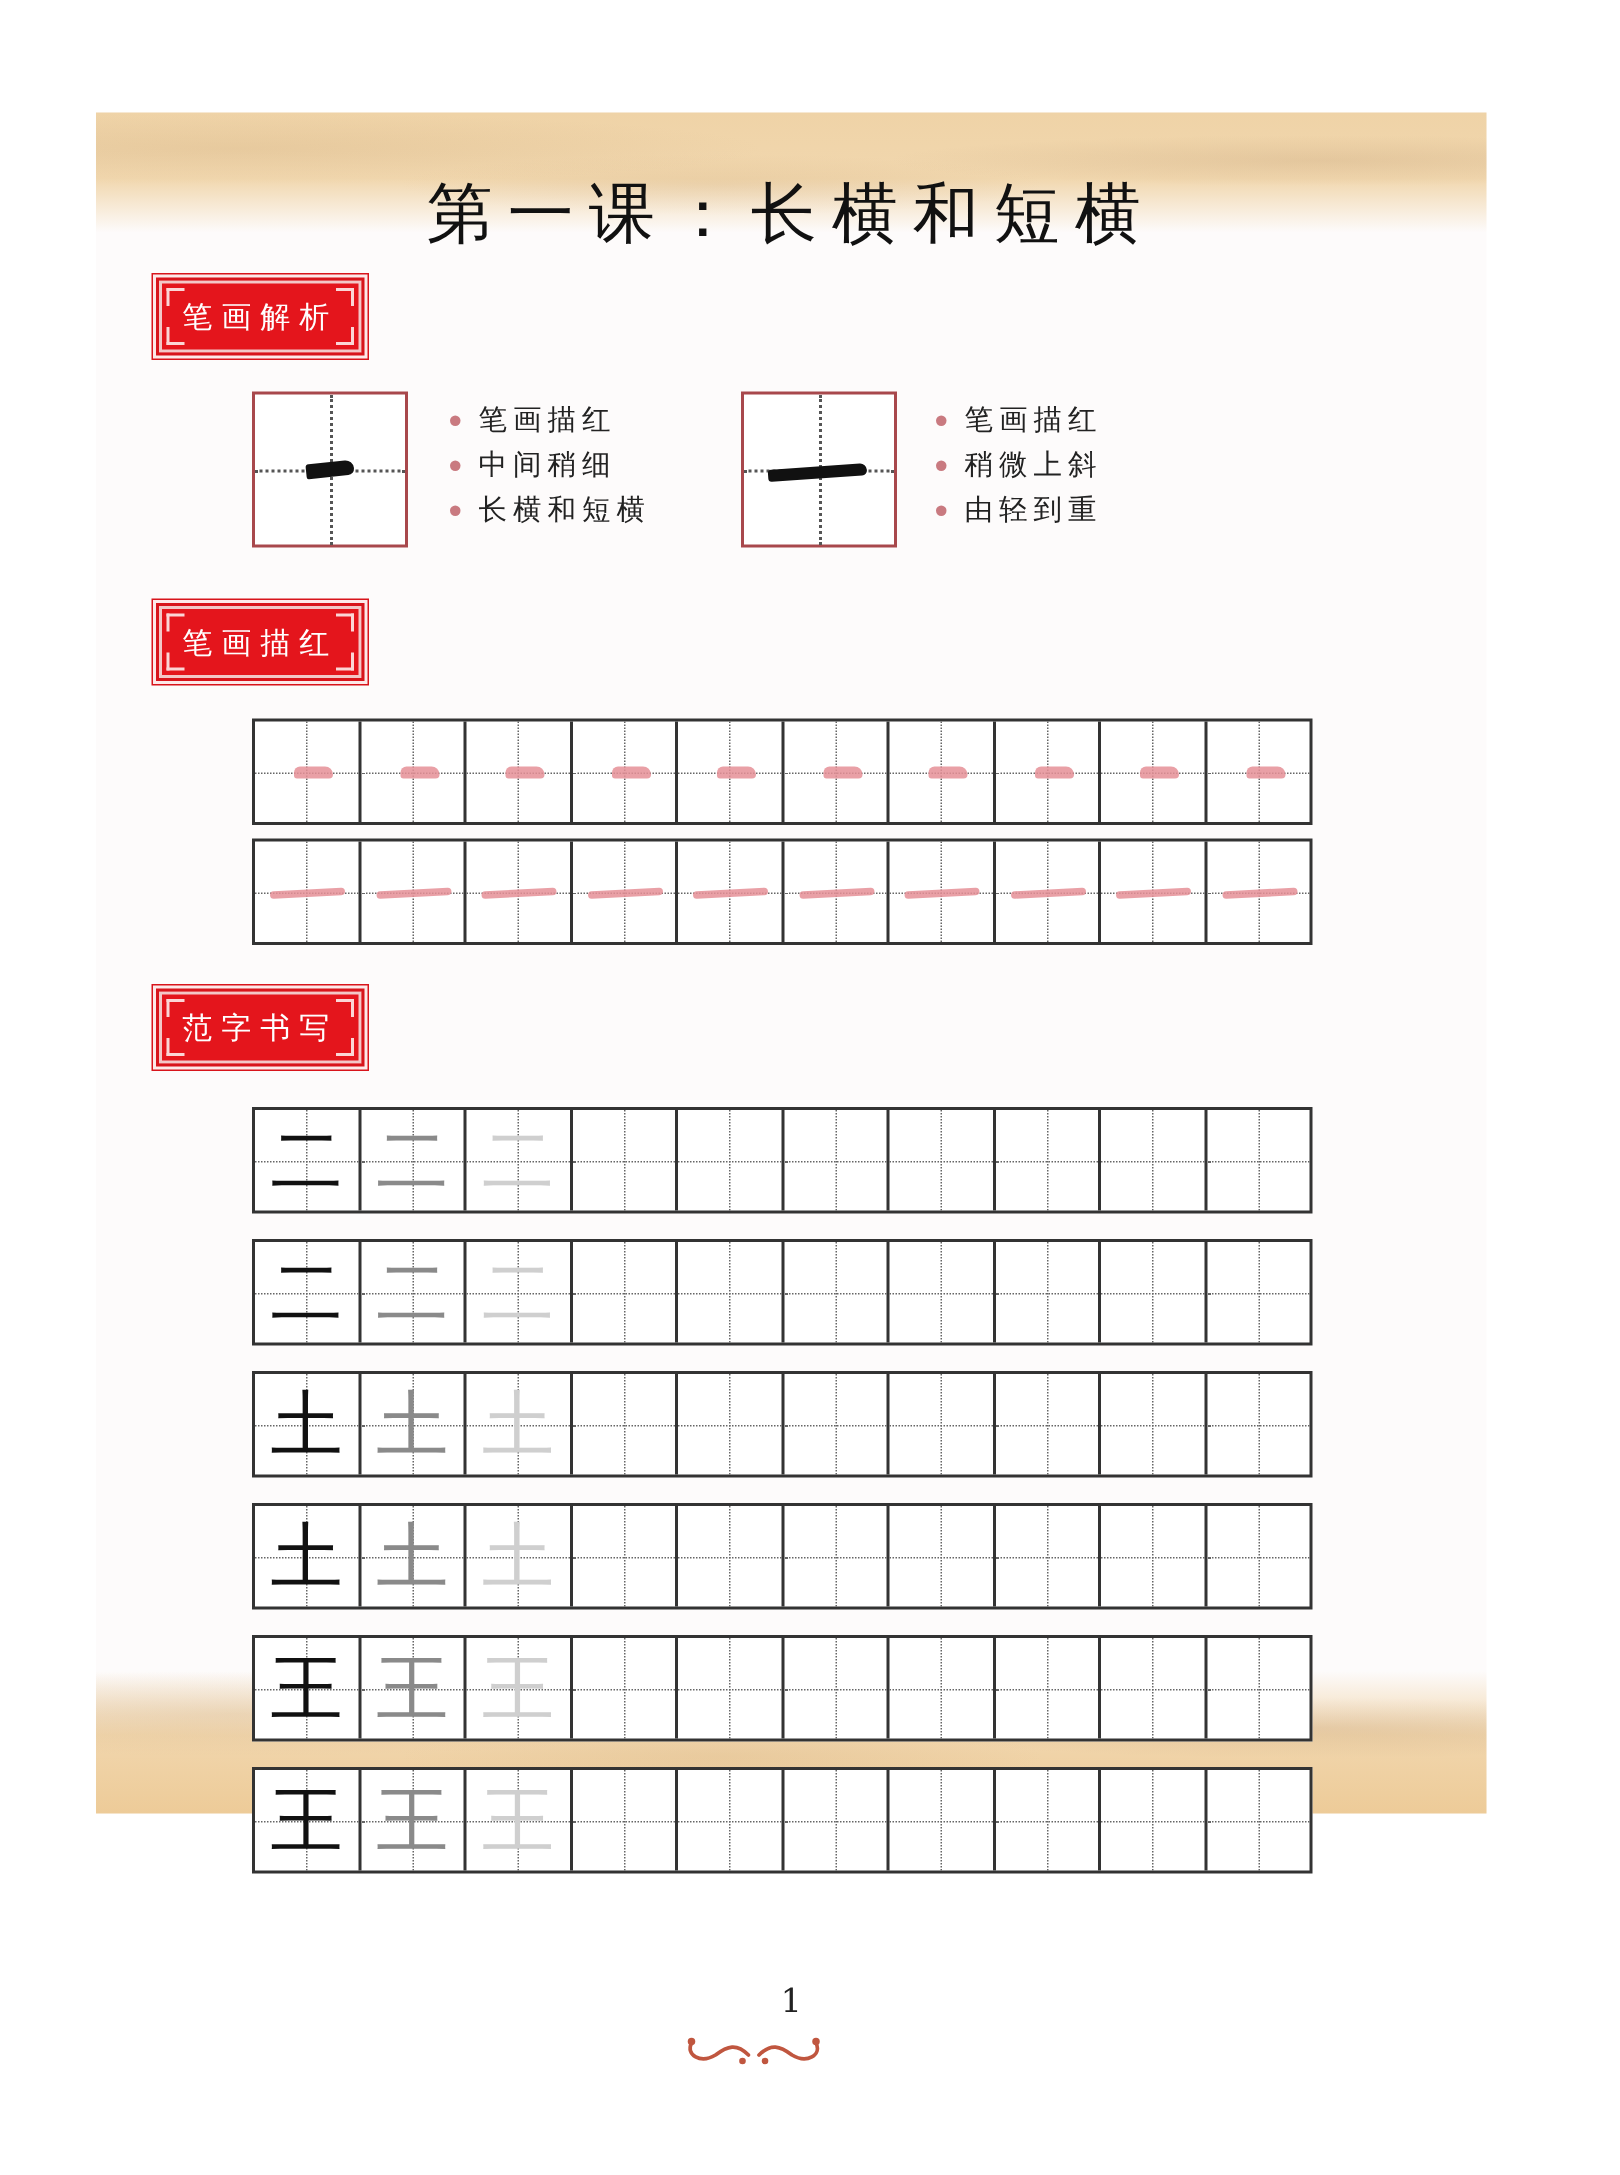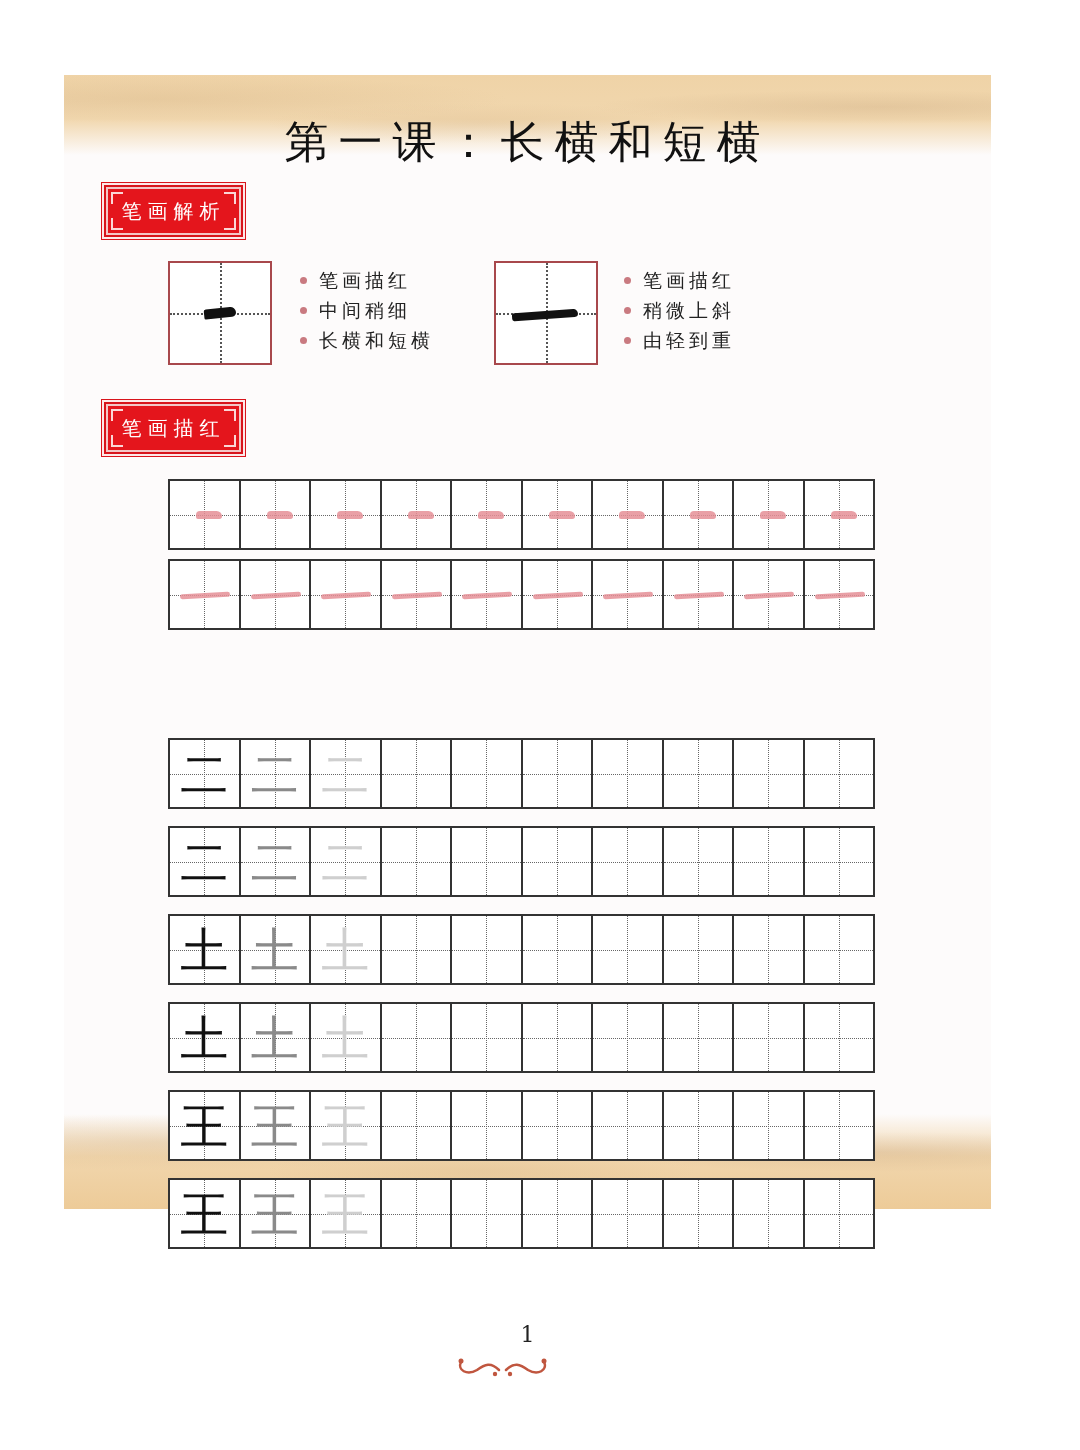--- a/index.html
+++ b/index.html
@@ -253,20 +253,27 @@
         <span class="hline"></span>
         <span class="trace-long" style="background: rgb(229, 143, 150);"></span>
       </div>
       <div class="cell">
         <span class="vline"></span>
         <span class="hline"></span>
         <span class="trace-long" style="background: rgb(229, 143, 150);"></span>
       </div>
     </div>
 
+  <div class="badge" style="top:586px;">
+    <span class="corner c-tl"></span>
+    <span class="corner c-tr"></span>
+    <span class="corner c-bl"></span>
+    <span class="corner c-br"></span>
+    <span>范字书写</span>
+  </div>
 
   <div class="grid-row" style="top:663px;" id="prac-row-0">
       <div class="cell">
         <span class="vline"></span>
         <span class="hline"></span>
         <span class="glyph" style="color: rgb(17, 17, 17);">二</span>
       </div>
       <div class="cell">
         <span class="vline"></span>
         <span class="hline"></span>

